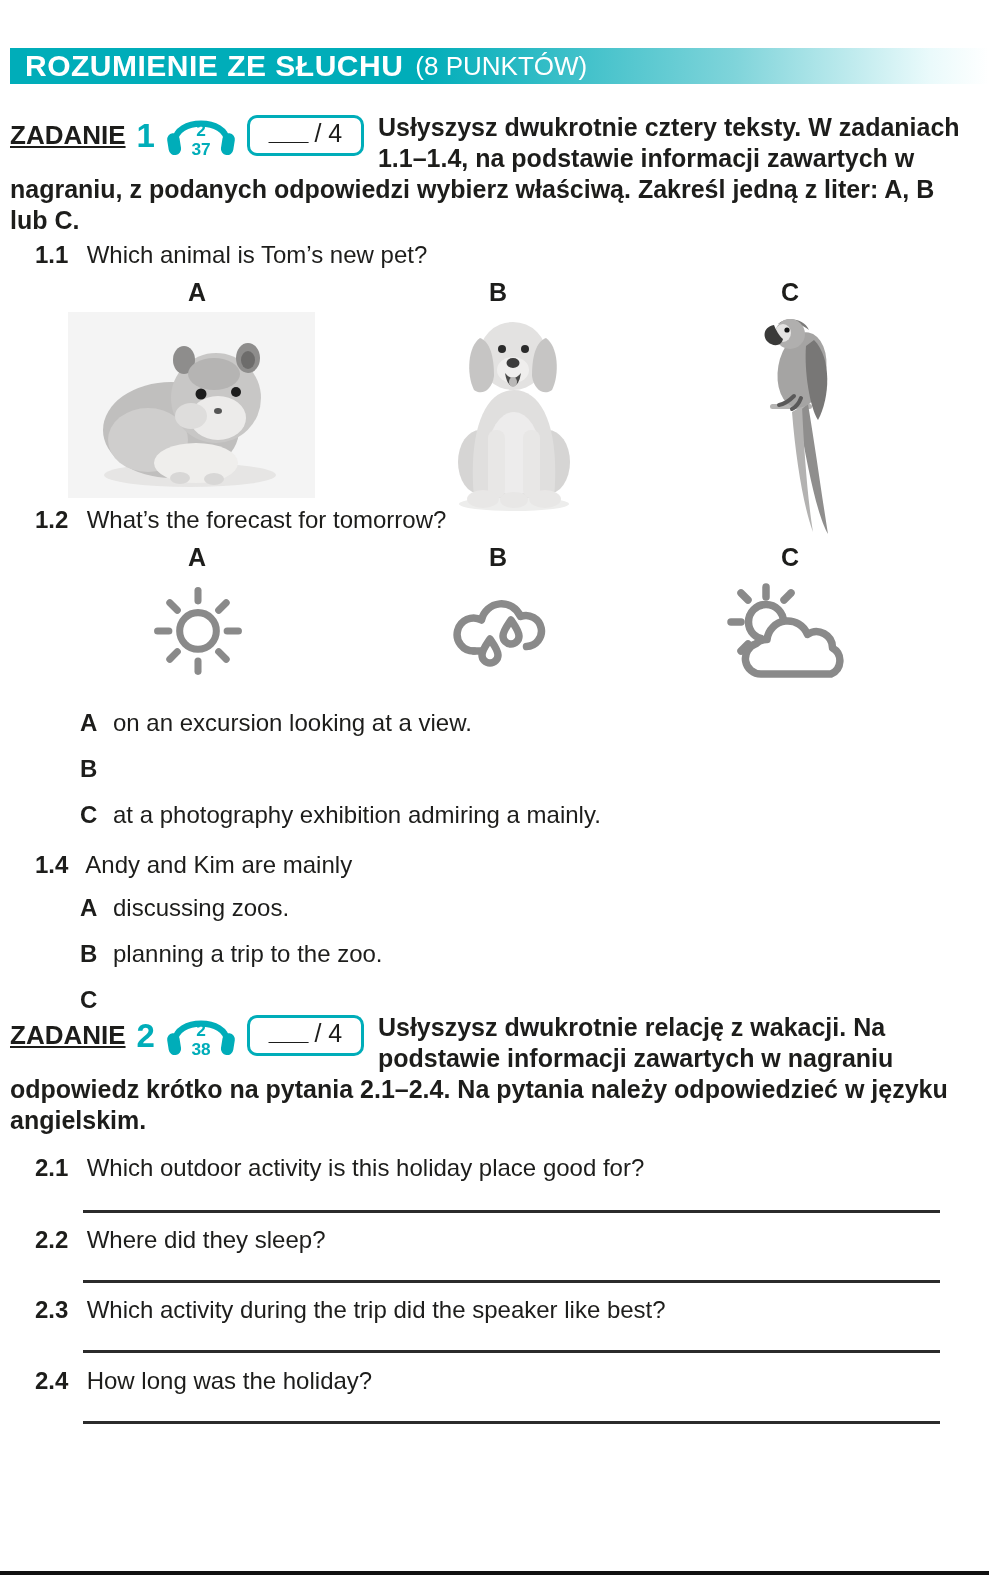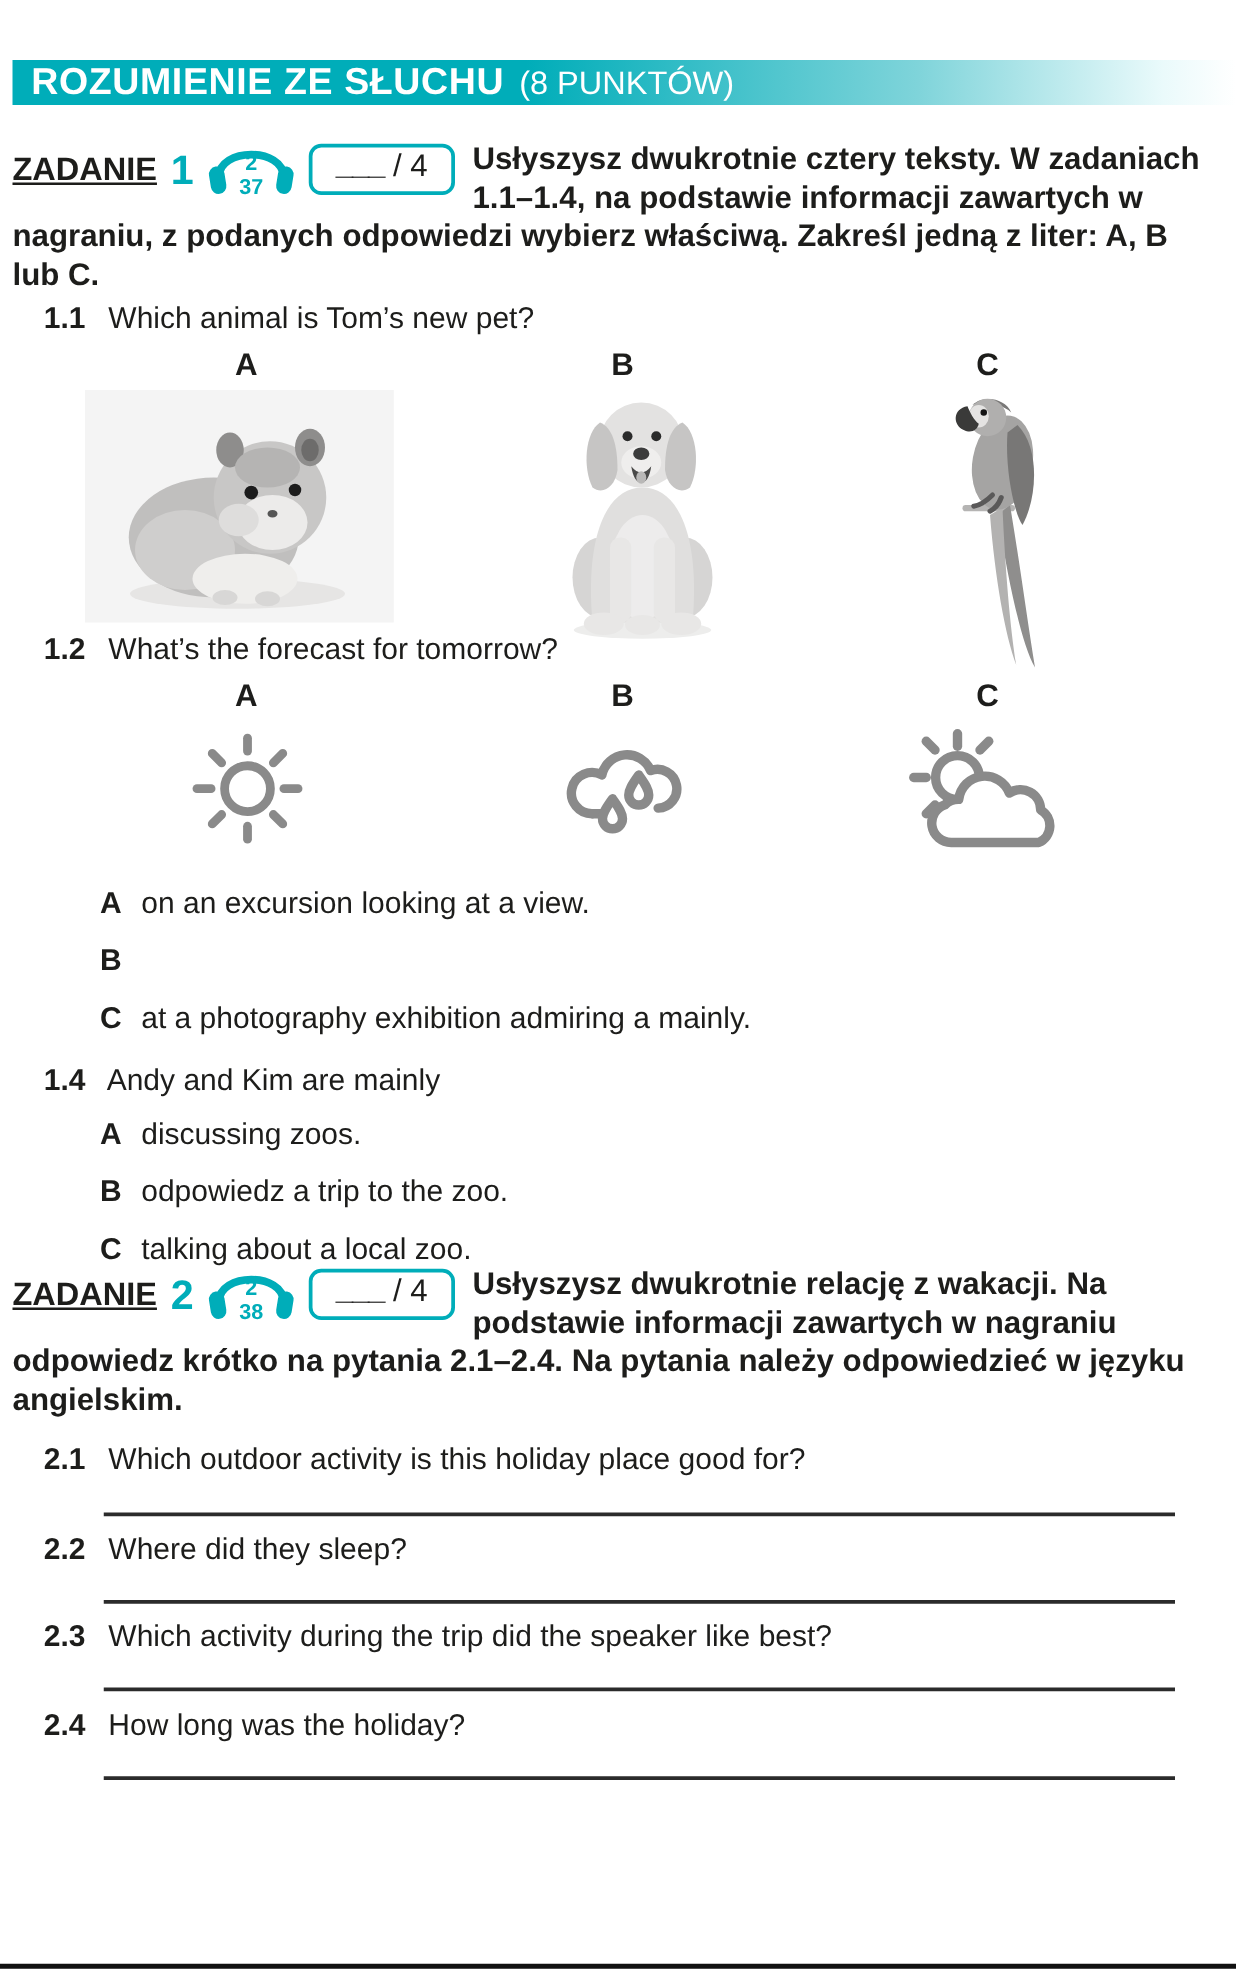--- a/index.html
+++ b/index.html
@@ -230,25 +230,24 @@
     <span class="q-num">1.4</span>
     <span>Andy and Kim are mainly</span>
   </div>
   <div class="opt-list">
     <div class="opt-item">
       <span class="opt-letter">A</span>
       <span>discussing zoos.</span>
     </div>
     <div class="opt-item">
       <span class="opt-letter">B</span>
-      <span>odpowiedz a trip to the zoo.</span>
+      <span>planning a trip to the zoo.</span>
     </div>
     <div class="opt-item">
       <span class="opt-letter">C</span>
-      <span>talking about a local zoo.</span>
     </div>
   </div>
 </div>
 
 <div class="task-head" style="top:1012px;">
   <span class="task-cluster">
     <span class="task-label">ZADANIE</span>
     <span class="task-num">2</span>
     <svg class="audio-icon" viewBox="0 0 76 50">
       <path class="hp" d="M11 32 C11 7 65 7 65 32"></path>

